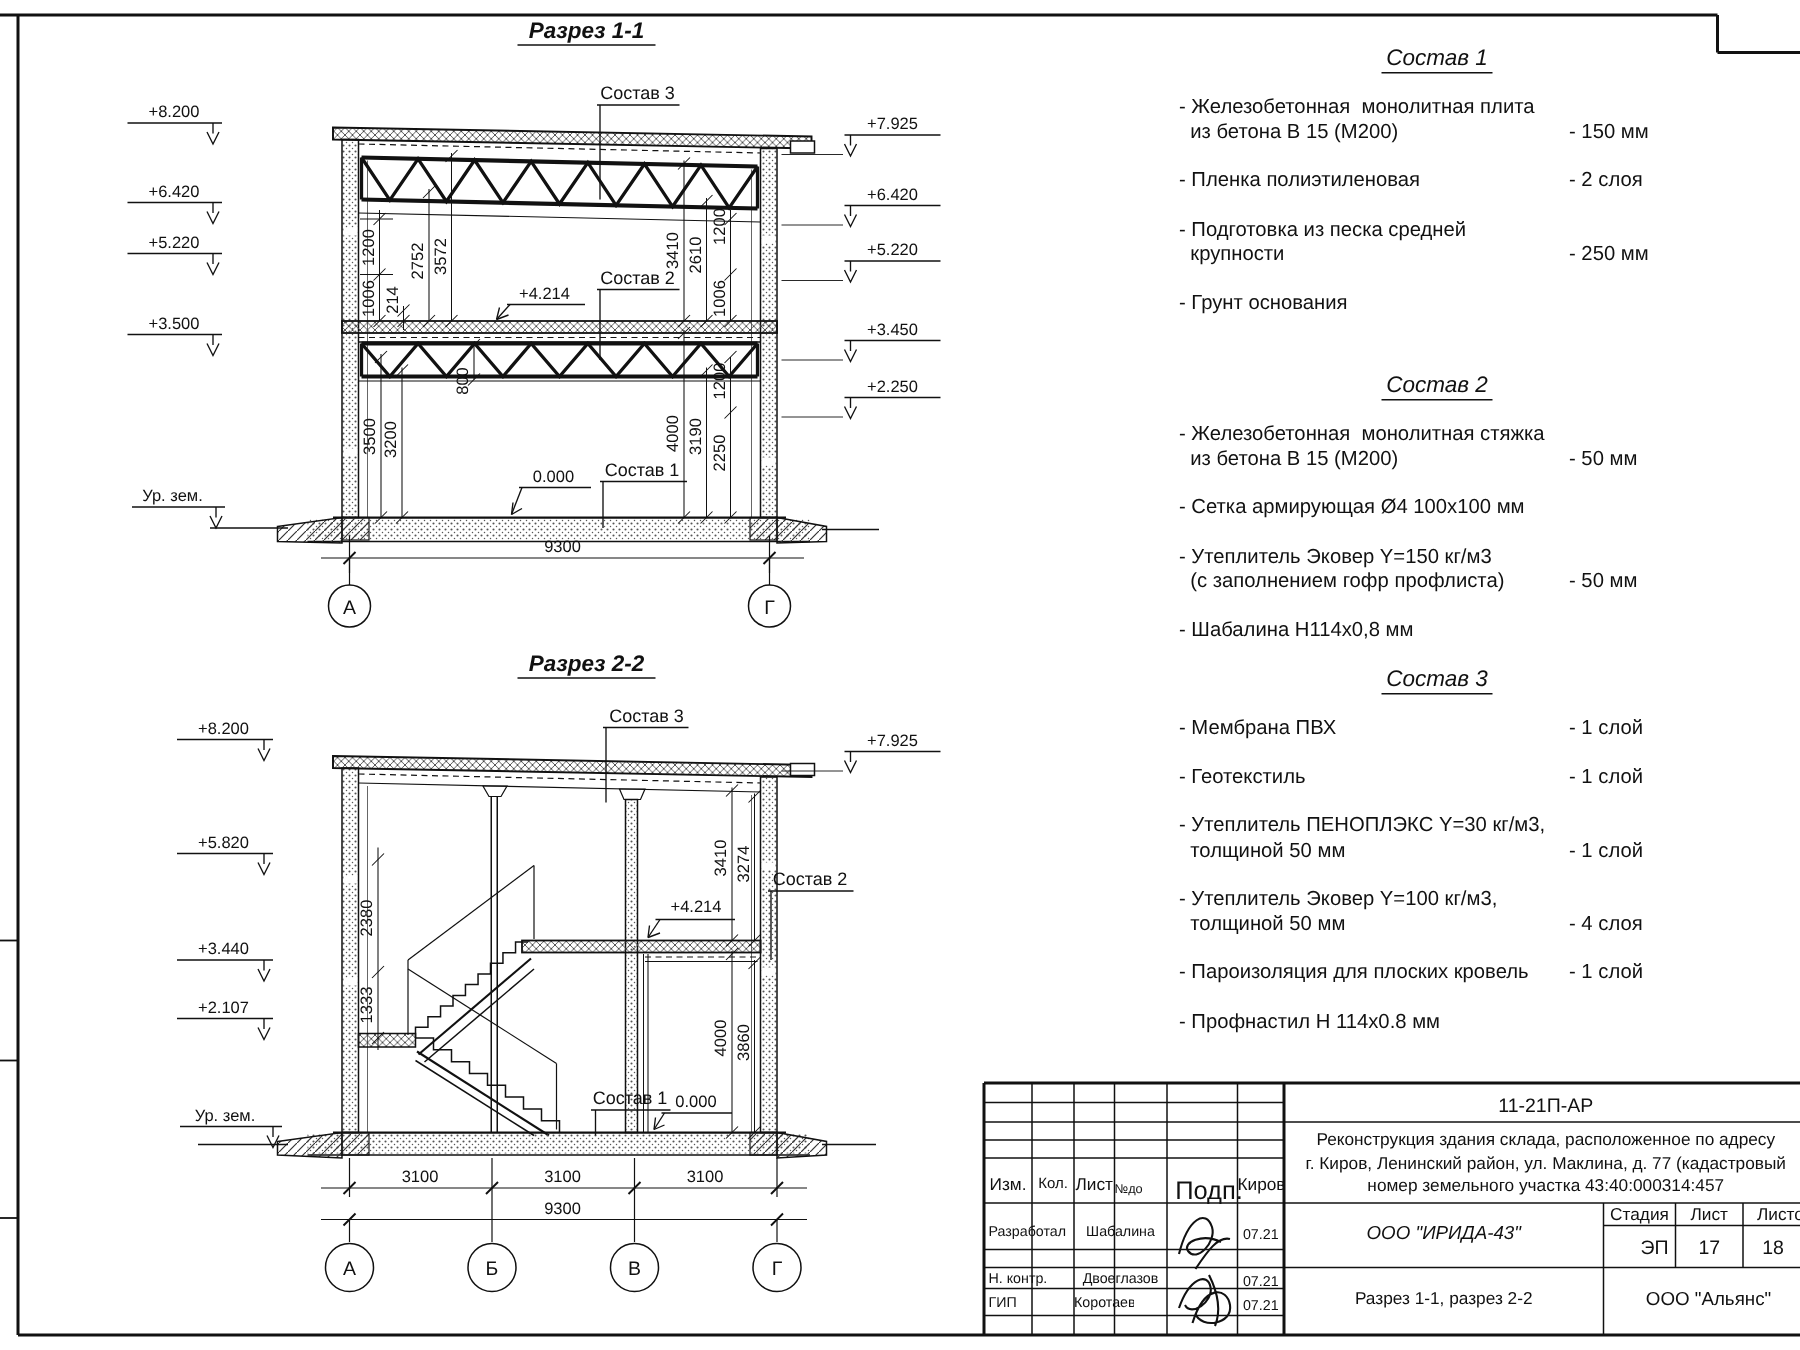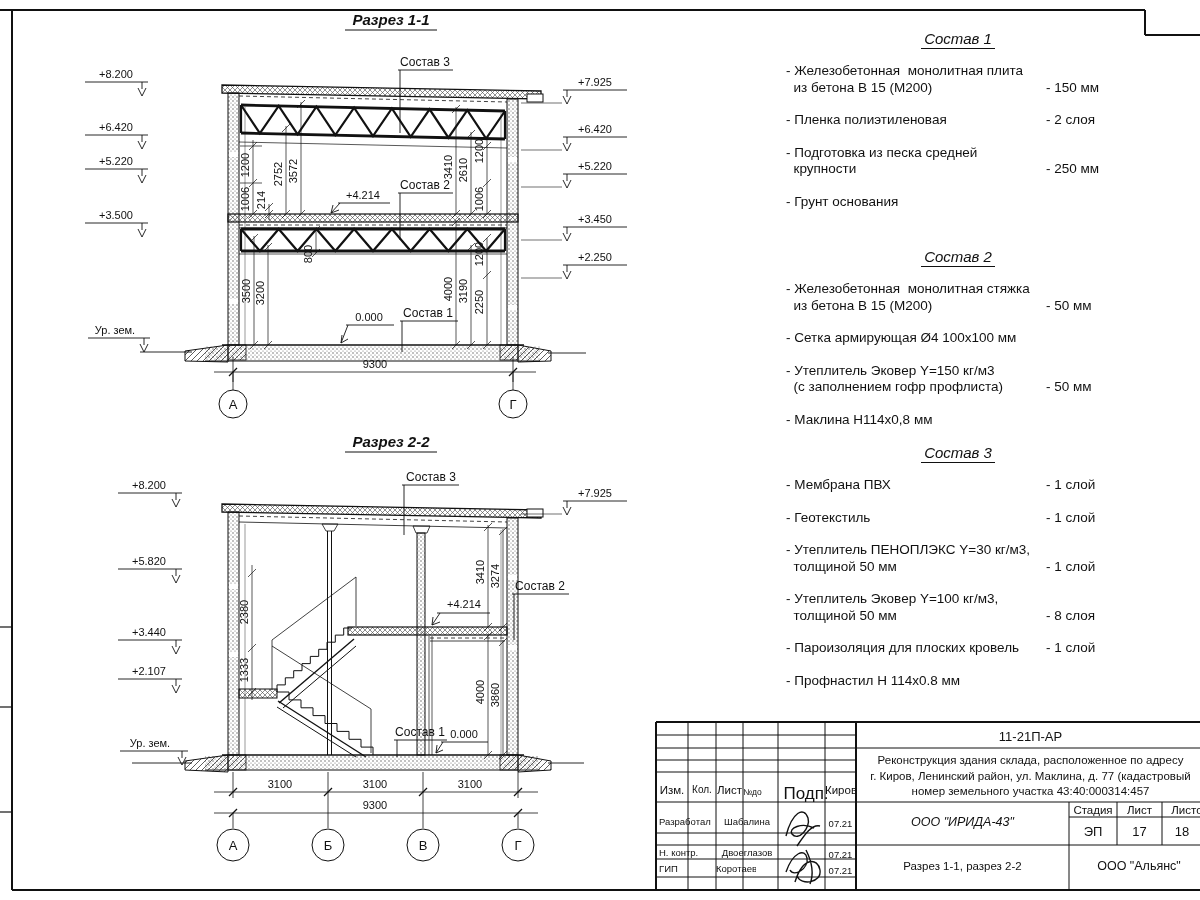--- a/index.html
+++ b/index.html
@@ -505,21 +505,21 @@
   <div class="item" style="margin-bottom:14px">
         <div class="nm">- Сетка армирующая Ø4 100х100 мм</div>
         <div class="val"></div>
       </div>
   <div class="item">
         <div class="nm">- Утеплитель Эковер Y=150 кг/м3
   (с заполнением гофр профлиста)</div>
         <div class="val">- 50 мм</div>
       </div>
   <div class="item">
-        <div class="nm">- Маклина Н114х0,8 мм</div>
+        <div class="nm">- Шабалина Н114х0,8 мм</div>
         <div class="val"></div>
       </div>
 </div>
 
 <div class="sost" style="top:444px">
   <div class="sost-title"><span>Состав 3</span></div>
   <div class="item">
         <div class="nm">- Мембрана ПВХ</div>
         <div class="val">- 1 слой</div>
       </div>
@@ -528,21 +528,21 @@
         <div class="val">- 1 слой</div>
       </div>
   <div class="item">
         <div class="nm">- Утеплитель ПЕНОПЛЭКС Y=30 кг/м3,
   толщиной 50 мм</div>
         <div class="val">- 1 слой</div>
       </div>
   <div class="item">
         <div class="nm">- Утеплитель Эковер Y=100 кг/м3,
   толщиной 50 мм</div>
-        <div class="val">- 8 слоя</div>
+        <div class="val">- 4 слоя</div>
       </div>
   <div class="item">
         <div class="nm">- Пароизоляция для плоских кровель</div>
         <div class="val">- 1 слой</div>
       </div>
   <div class="item">
         <div class="nm">- Профнастил Н 114х0.8 мм</div>
         <div class="val"></div>
       </div>
 </div>
@@ -567,19 +567,19 @@
 <div class="tb c" style="left:716px;top:847px;width:62px;font-size:9.5px">Двоеглазов</div>
 <div class="tb c" style="left:825px;top:849px;width:31px;font-size:9.5px">07.21</div>
 <div class="tb" style="left:659px;top:863px;width:58px;font-size:9.5px">ГИП</div>
 <div class="tb c" style="left:716px;top:863px;width:40px;font-size:9.5px">Коротаев</div>
 <div class="tb c" style="left:825px;top:865px;width:31px;font-size:9.5px">07.21</div>
 
 <div class="tb c" style="left:856px;top:815px;width:213px;font:italic 12.5px 'Liberation Sans',sans-serif">ООО "ИРИДА-43"</div>
 <div class="tb c" style="left:1069px;top:804px;width:48px;font-size:11.5px">Стадия</div>
 <div class="tb c" style="left:1117px;top:804px;width:45px;font-size:11.5px">Лист</div>
 <div class="tb c" style="left:1162px;top:804px;width:56px;font-size:11.5px">Листов</div>
-<div class="tb c" style="left:1069px;top:824px;width:48px;font-size:13px">ЭП</div>
+<div class="tb c" style="left:1069px;top:824px;width:68px;font-size:13px">ЭП</div>
 <div class="tb c" style="left:1117px;top:824px;width:45px;font-size:13px">17</div>
 <div class="tb c" style="left:1162px;top:824px;width:40px;font-size:13px">18</div>
 <div class="tb c" style="left:856px;top:860px;width:213px;font-size:11.5px">Разрез 1-1, разрез 2-2</div>
 <div class="tb c" style="left:1069px;top:859px;width:140px;font-size:12.5px">ООО "Альянс"</div>
 
 </div>
 
 </body></html>

